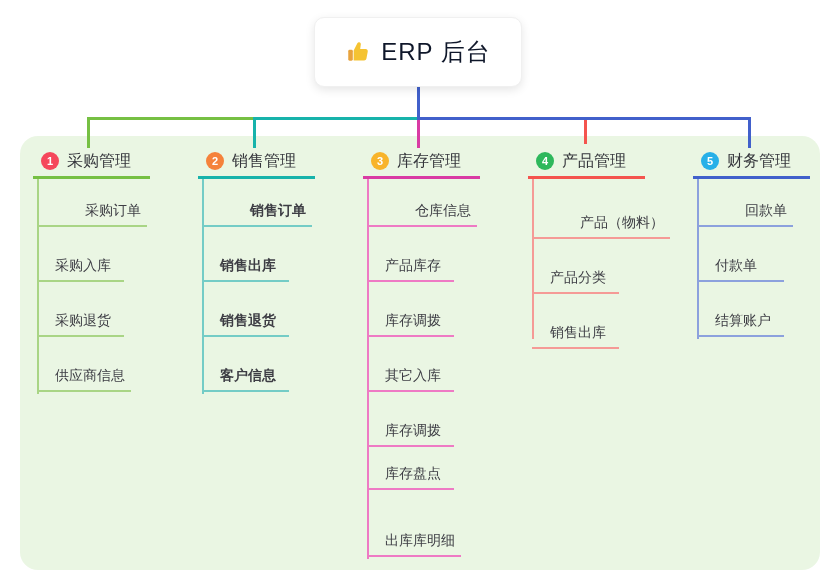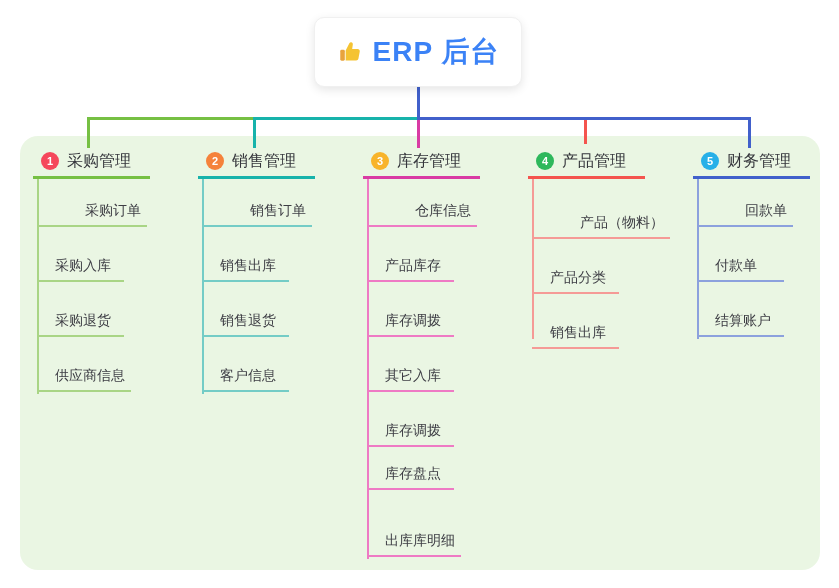--- a/index.html
+++ b/index.html
@@ -8,21 +8,21 @@
 
   
   .panel{position:absolute;left:20px;top:136px;width:800px;height:434px;
          background:#eaf6e3;border-radius:18px;}
 
   
   .root-node{position:absolute;left:314px;top:17px;width:206px;height:68px;
              background:#ffffff;border-radius:10px;border:1px solid #f0f0f0;
              box-shadow:0 3px 10px rgba(0,0,0,0.10);
              display:flex;align-items:center;justify-content:center;gap:10px;}
-  .root-title{font-size:28px;color:#3b82f6;font-weight:700;letter-spacing:1px;}
+  .root-title{font-size:24px;color:#0f172a;font-weight:400;letter-spacing:1px;}
 
   
   .line{position:absolute;}
   .h3{height:3px;} .w3{width:3px;}
   .c-blue{background:#4160cb;} .c-green{background:#76c043;}
   .c-teal{background:#17b3ab;} .c-magenta{background:#d93ba4;} .c-red{background:#f4544e;}
 
   
   .branch{position:absolute;top:148px;width:117px;}
   .branch-header{position:relative;height:26px;display:flex;align-items:center;gap:8px;
@@ -31,21 +31,21 @@
              font-weight:700;display:flex;align-items:center;justify-content:center;flex:0 0 18px;}
   .branch-title{font-size:16px;color:#35363c;font-weight:500;font-family:Liberation Mono, monospace;}
   .branch-underline{position:absolute;left:0;top:28px;width:117px;height:3px;}
   .spine{position:absolute;left:4px;top:31px;width:2px;}
   .child{position:absolute;left:4px;height:28px;min-width:87px;
          border-bottom:2px solid;display:flex;align-items:flex-end;
          padding:0 6px 5px 18px;font-size:14px;color:#3d3d44;white-space:nowrap;box-sizing:border-box;}
 
   
   .b1 .branch-underline{background:#76c043;} .b1 .spine{background:#a9d585;} .b1 .child{border-color:#a9d585;}
-  .b2 .branch-underline{background:#17b3ab;} .b2 .spine{background:#74ccc6;} .b2 .child{border-color:#74ccc6;}
+  .b2 .branch-underline{background:#17b3ab;} .b2 .spine{background:#74ccc6;} .b2 .child{border-color:#74ccc6;font-weight:bold;}
   .b3 .branch-underline{background:#d93ba4;} .b3 .spine{background:#ee7ac4;} .b3 .child{border-color:#ee7ac4;}
   .b4 .branch-underline{background:#f4544e;} .b4 .spine{background:#f59a96;} .b4 .child{border-color:#f59a96;margin-top:12px;}
   .b5 .branch-underline{background:#4160cb;} .b5 .spine{background:#8ca1dd;} .b5 .child{border-color:#8ca1dd;}
   .n1{background:#f5475b;} .n2{background:#f5823b;} .n3{background:#f8b42a;}
   .n4{background:#2eb85c;} .n5{background:#27b0e8;}
 
   
   .r1{top:51px;padding-left:48px;} .r2{top:106px;} .r3{top:161px;} .r4{top:216px;}
   .r5{top:271px;} .r6{top:314px;} .r7{top:381px;}
 </style>

